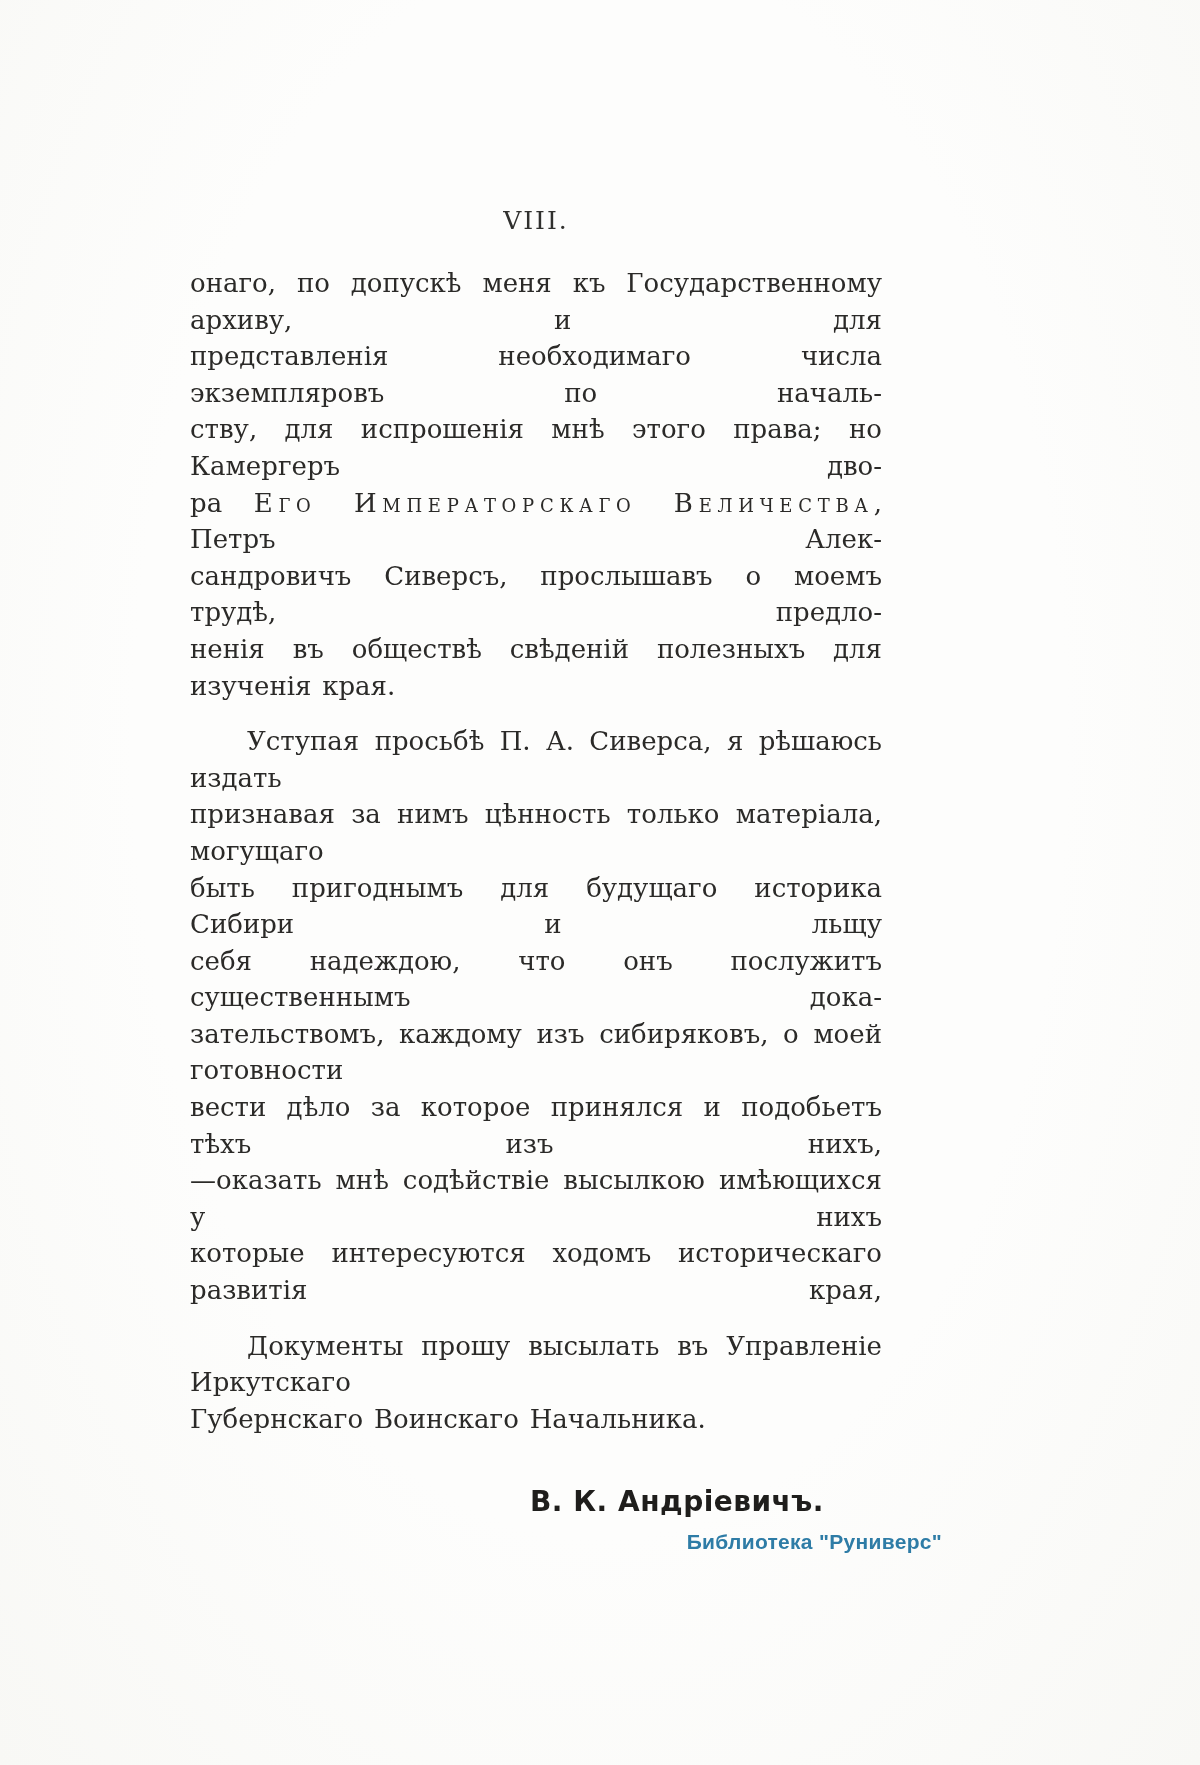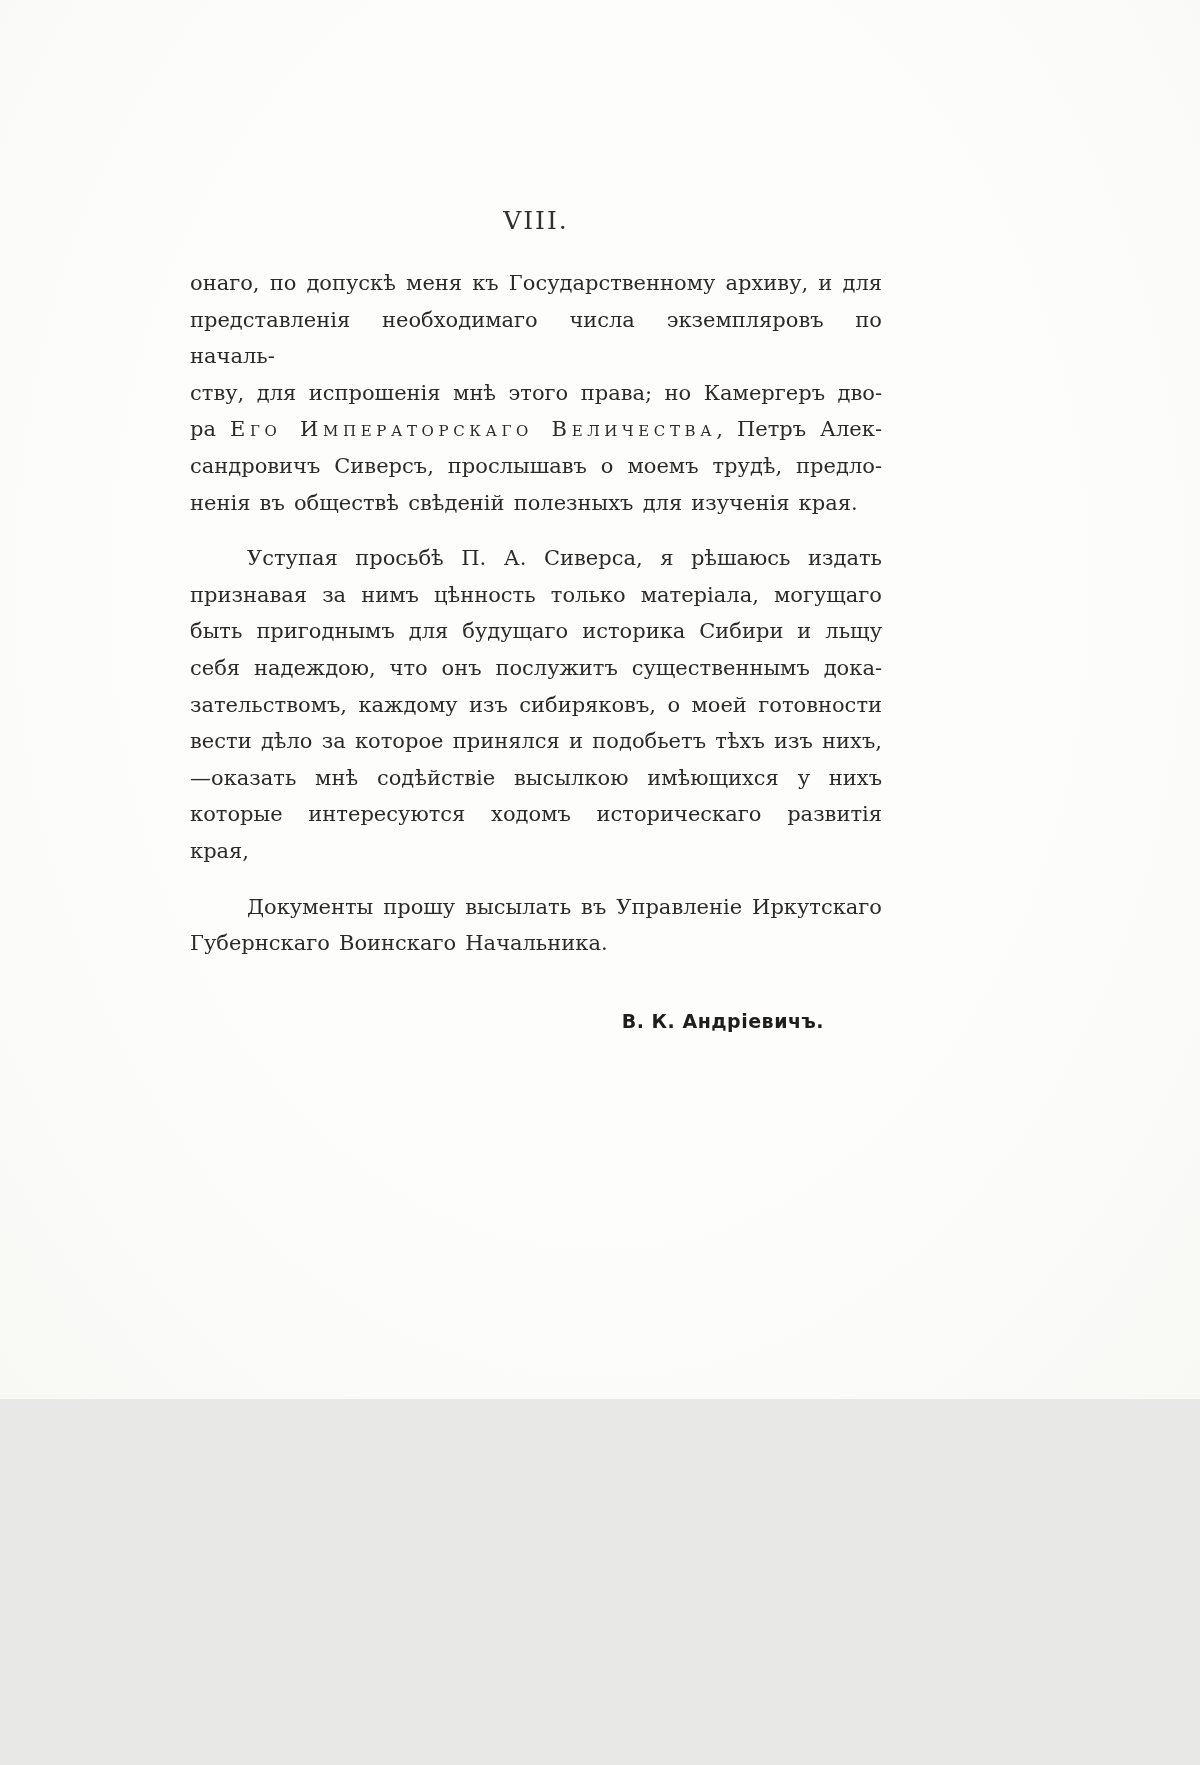--- a/index.html
+++ b/index.html
@@ -2,21 +2,21 @@
 <html><head>
 <meta charset="utf-8">
 <style>
   * { margin: 0; padding: 0; box-sizing: border-box; }
   html, body { width: 1200px; }
   body { background: #e8e8e6; font-family: "DejaVu Serif", serif; }
 
   .sheet {
     position: relative;
     width: 1200px;
-    height: 1399px;
+    height: 1765px;
     background: radial-gradient(ellipse at 50% 42%, #fdfdfc 55%, #f8f8f5 100%);
     color: #2b2a28;
     overflow: hidden;
   }
 
   .text-block {
     position: absolute;
     left: 190px;
     top: 206px;
     width: 692px;
@@ -26,21 +26,21 @@
     text-align: center;
     font-size: 25px;
     letter-spacing: 2px;
     color: #30302e;
     margin-bottom: 30px;
   }
 
   .paragraph + .paragraph { margin-top: 19px; }
 
   .line {
-    font-size: 21px;
+    font-size: 26px;
     line-height: 36.6px;
     text-align: justify;
     text-align-last: justify;
     word-spacing: 2.5px;
     white-space: normal;
   }
   .line.last {
     text-align-last: left;
   }
   .paragraph.indent .line:first-child { text-indent: 57px; }
@@ -49,21 +49,21 @@
     font-variant: small-caps;
     letter-spacing: 0.22em;
   }
 
   .signature {
     margin-top: 48px;
     text-align: right;
     padding-right: 58px;
     font-family: "DejaVu Sans", sans-serif;
     font-weight: bold;
-    font-size: 19px;
+    font-size: 28px;
     letter-spacing: 0.5px;
     color: #1f1e1c;
   }
 
   .watermark {
     position: absolute;
     top: 1530px;
     right: 258px;
     font-family: "Liberation Sans", sans-serif;
     font-weight: bold;

